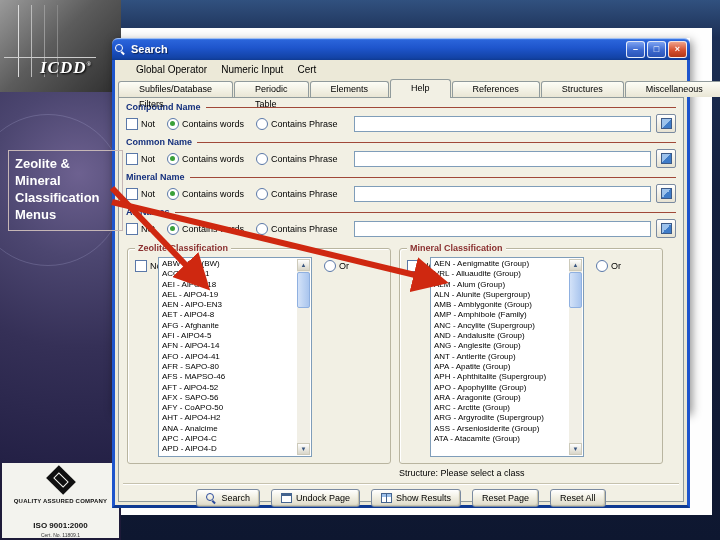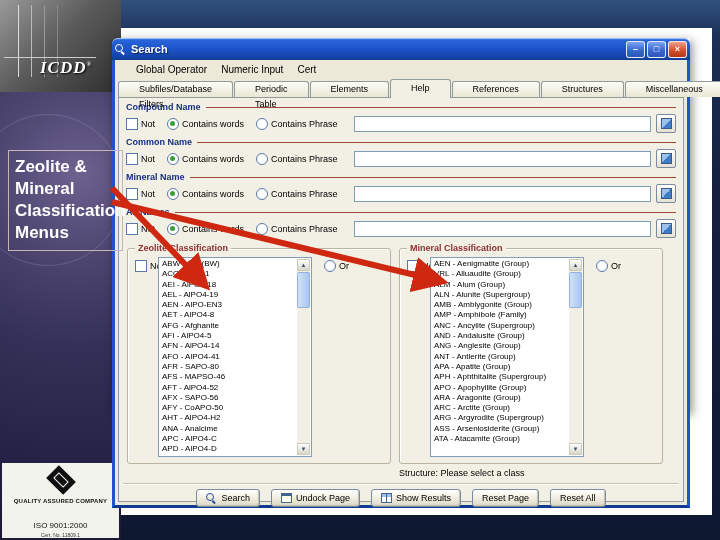--- a/index.html
+++ b/index.html
@@ -15,27 +15,27 @@
     background:#ddd;box-shadow:13px 0 0 #bbb,26px 0 0 #999,39px 0 0 #888;}
   .logo-area::after{content:"";position:absolute;left:4px;top:57px;width:92px;height:1px;background:#ccc;}
   .icdd-text{position:absolute;left:40px;top:58px;color:#fff;font-family:"Liberation Serif",serif;
     font-style:italic;font-weight:bold;font-size:17px;letter-spacing:1px;text-shadow:1px 1px 2px #000;}
   .icdd-text sup{font-size:6px;font-style:normal;}
   .texture{position:absolute;left:0;top:92px;width:121px;height:371px;
     background:radial-gradient(circle at 65% 22%,#6d6190 0%,#4c4670 28%,#353057 58%,#232045 100%);}
   .texture::before{content:"";position:absolute;left:-28px;top:22px;width:150px;height:150px;
     border:1px solid rgba(190,190,230,.22);border-radius:50%;}
   .label-box{position:absolute;left:8px;top:150px;width:102px;border:1px solid #c5b6b6;
-    padding:5px 5px 6px 6px;color:#fff;font-size:17px;font-weight:bold;line-height:1.3;z-index:3;}
+    padding:5px 5px 6px 6px;color:#fff;font-size:13px;font-weight:bold;line-height:1.3;z-index:3;}
   .cert-box{position:absolute;left:2px;top:463px;width:117px;height:75px;background:#f3f3ee;
     display:flex;flex-direction:column;align-items:center;box-sizing:border-box;padding-top:3px;z-index:2;}
   .diamond{width:24px;height:24px;background:#101010;transform:rotate(45deg);margin:5px 0 9px;position:relative;}
   .diamond::after{content:"";position:absolute;inset:5px;border:1px solid #f3f3ee;}
   .cert-l1{font-size:6px;font-weight:bold;color:#111;letter-spacing:.2px;}
-  .cert-l2{font-size:8px;font-weight:normal;color:#111;margin-top:17px;}
+  .cert-l2{font-size:8px;font-weight:bold;color:#111;margin-top:17px;}
   .cert-l3{font-size:5px;color:#333;margin-top:2px;}
   
   .backdrop{position:absolute;left:121px;top:28px;width:591px;height:487px;background:#fefefe;}
   
   .window{position:absolute;left:112px;top:38px;width:578px;height:374px;z-index:2;
     box-shadow:2px 3px 9px rgba(0,0,0,.45);font-size:10px;}
   .titlebar{height:22px;border-radius:6px 6px 0 0;display:flex;align-items:center;padding:0 3px;
     background:linear-gradient(180deg,#5a95f2 0%,#2a64da 10%,#1e55cc 45%,#1343a6 90%,#0f3a92 100%);
     box-shadow:inset 0 1px 0 rgba(255,255,255,.45);}
   .title{flex:1;color:#fff;font-weight:bold;font-size:11px;margin-left:5px;text-shadow:1px 1px 1px rgba(0,0,0,.55);}

